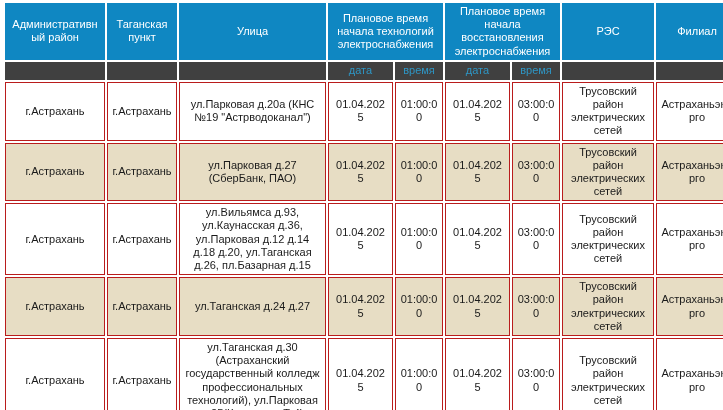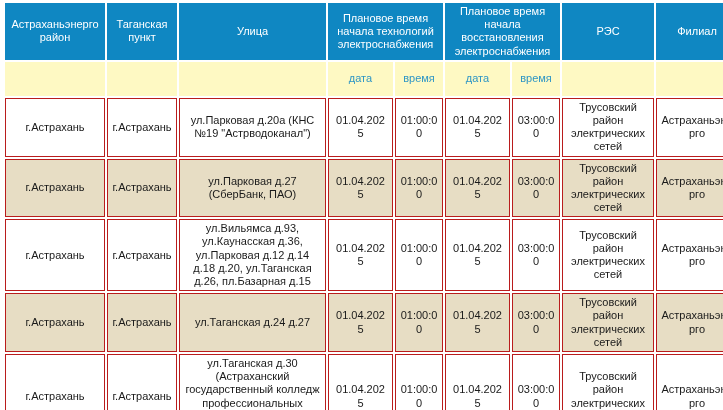--- a/index.html
+++ b/index.html
@@ -28,24 +28,24 @@
     overflow: hidden;
     word-wrap: break-word;
   }
   thead tr.head-main th {
     background: #0f87c2;
     color: #ffffff;
     font-weight: normal;
     height: 52px;
   }
   thead tr.head-sub th {
-    background: #fef9c3;
+    background: #404040;
     color: #2e96c5;
     font-weight: normal;
-    height: 34px;
+    height: 18px;
     padding: 1px 4px;
     margin-left: 24px;
   }
   tbody td {
     background: #ffffff;
     color: #1a1a1a;
     border: 1px solid #b91c1c;
   }
   tbody tr.alt td { background: #e7ddc4; }
   tbody tr.r1 { height: 48px; }
@@ -65,21 +65,21 @@
         <col style="width:147px">
       <col style="width:65px">
         <col style="width:48px">
         <col style="width:65px">
         <col style="width:48px">
       <col style="width:92px">
         <col style="width:82px">
     </colgroup>
     <thead>
       <tr class="head-main">
-        <th>Астраханьэнерго район</th>
+        <th>Административный район</th>
         <th>Таганская пункт</th>
         <th>Улица</th>
         <th colspan="2">Плановое время начала технологий электроснабжения</th>
         <th colspan="2">Плановое время начала восстановления электроснабжения</th>
         <th>РЭС</th>
         <th>Филиал</th>
       </tr>
       <tr class="head-sub">
         <th></th>
         <th></th>

